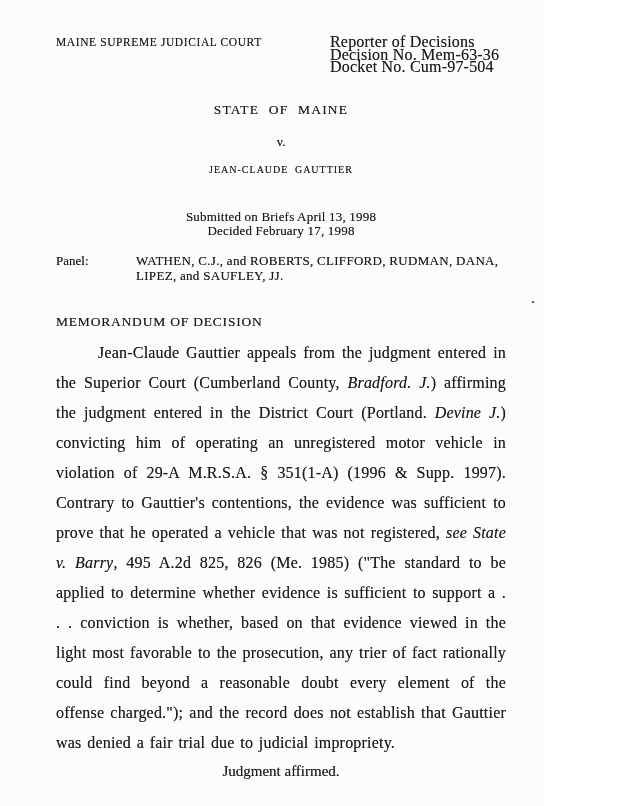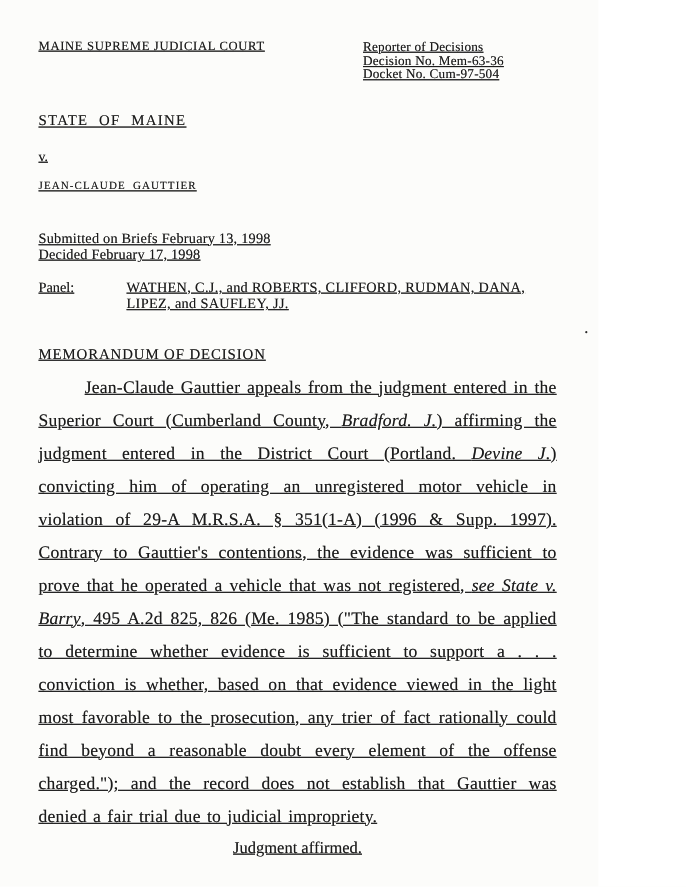--- a/index.html
+++ b/index.html
@@ -5,41 +5,40 @@
   html, body { margin: 0; padding: 0; }
   .page {
     position: relative;
     width: 544px;
     height: 806px;
     background: #fcfcfa;
     color: #1b1b1b;
     font-family: "Liberation Serif", "DejaVu Serif", serif;
     overflow: hidden;
     box-sizing: border-box;
-    padding: 36px 38px 0 35px;
+    padding: 36px 38px 0 56px;
     text-shadow: 0 0 0.5px rgba(20,20,20,0.55);
-    text-decoration: underline;
   }
   .doc-header {
     display: flex;
     justify-content: space-between;
     align-items: flex-start;
   }
   .court-name {
     font-size: 11.5px;
     letter-spacing: 0.6px;
     white-space: nowrap;
   }
   .reporter-block {
     width: 176px;
-    font-size: 12px;
+    font-size: 16px;
     line-height: 12.5px;
     letter-spacing: 0.2px;
   }
-  .caption { }
+  .caption { text-align: center; }
   .caption .plaintiff {
     margin-top: 28px;
     font-size: 13.5px;
     letter-spacing: 1.2px;
     word-spacing: 5px;
     line-height: 16px;
   }
   .caption .versus {
     margin-top: 16px;
     font-size: 12.5px;
@@ -115,21 +114,21 @@
       <div>Decision No. Mem-63-36</div>
       <div>Docket No. Cum-97-504</div>
     </div>
   </div>
 
   <div class="caption">
     <div class="plaintiff">STATE OF MAINE</div>
     <div class="versus">v.</div>
     <div class="defendant">JEAN-CLAUDE GAUTTIER</div>
     <div class="dates">
-      <div>Submitted on Briefs February 13, 1998</div>
+      <div>Submitted on Briefs April 13, 1998</div>
       <div>Decided February 17, 1998</div>
     </div>
   </div>
 
   <div class="panel-row">
     <div class="panel-label">Panel:</div>
     <div class="panel-members">WATHEN, C.J., and ROBERTS, CLIFFORD, RUDMAN, DANA, LIPEZ, and SAUFLEY, JJ.</div>
   </div>
 
   <div class="memo-heading">MEMORANDUM OF DECISION</div>

